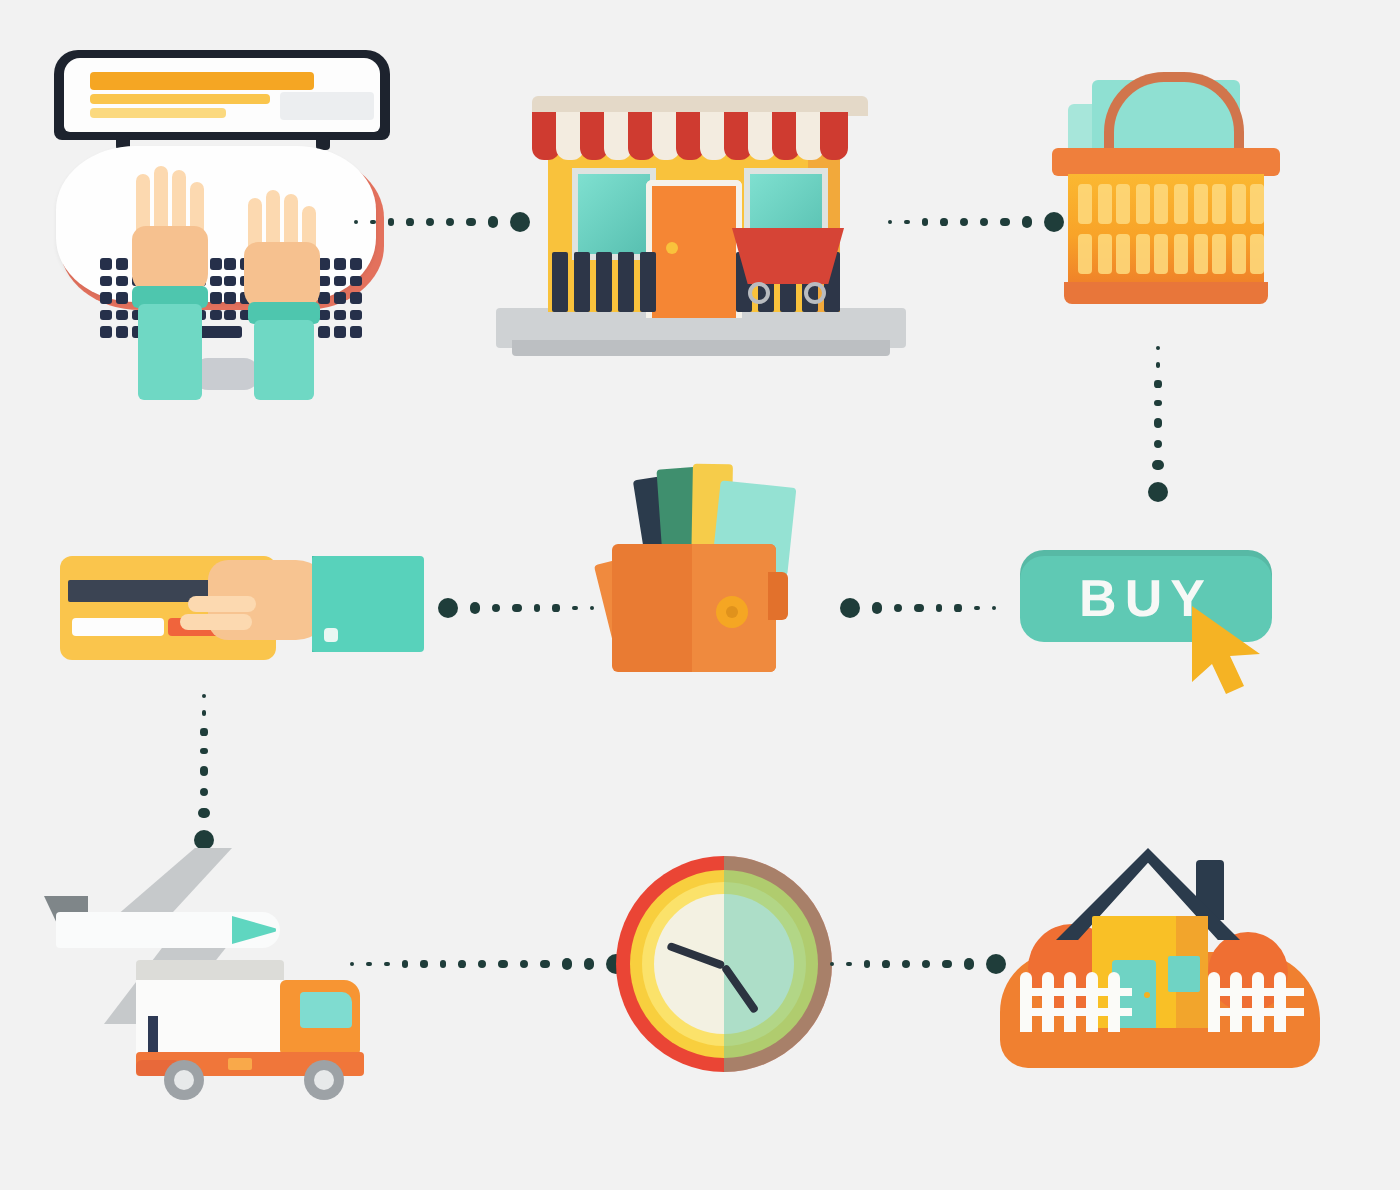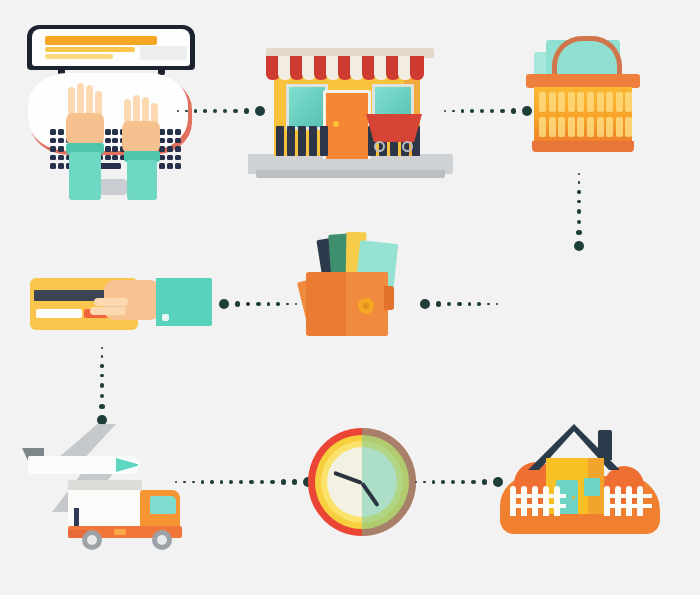--- a/index.html
+++ b/index.html
@@ -383,20 +383,28 @@
       <div class="dot" style="width: 2.5px; height: 2.5px; margin: 3px 0px;"></div>
       <div class="dot" style="width: 2.92857px; height: 2.92857px; margin: 3px 0px;"></div>
       <div class="dot" style="width: 3.35714px; height: 3.35714px; margin: 3px 0px;"></div>
       <div class="dot" style="width: 3.78571px; height: 3.78571px; margin: 3px 0px;"></div>
       <div class="dot" style="width: 4.21429px; height: 4.21429px; margin: 3px 0px;"></div>
       <div class="dot" style="width: 4.64286px; height: 4.64286px; margin: 3px 0px;"></div>
       <div class="dot" style="width: 5.07143px; height: 5.07143px; margin: 3px 0px;"></div>
       <div class="dot" style="width: 10px; height: 10px; margin: 3px 0px;"></div>
     </div>
 
+  <div class="node" id="buybtn">
+    <div class="btn">
+      <span>BUY</span>
+    </div>
+    <svg class="cursor" viewBox="0 0 50 48">
+      <polygon points="4,2 4,40 14,31 21,46 30,42 23,27 38,26" fill="#f5b324"></polygon>
+    </svg>
+  </div>
 
   <div class="conn" id="c4" style="left: 420px; top: 297px; width: 78px; height: 14px; justify-content: center;">
       <div class="dot" style="width: 10px; height: 10px; margin: 0px 3px;"></div>
       <div class="dot" style="width: 5.07143px; height: 5.07143px; margin: 0px 3px;"></div>
       <div class="dot" style="width: 4.64286px; height: 4.64286px; margin: 0px 3px;"></div>
       <div class="dot" style="width: 4.21429px; height: 4.21429px; margin: 0px 3px;"></div>
       <div class="dot" style="width: 3.78571px; height: 3.78571px; margin: 0px 3px;"></div>
       <div class="dot" style="width: 3.35714px; height: 3.35714px; margin: 0px 3px;"></div>
       <div class="dot" style="width: 2.92857px; height: 2.92857px; margin: 0px 3px;"></div>
       <div class="dot" style="width: 2.5px; height: 2.5px; margin: 0px 3px;"></div>

